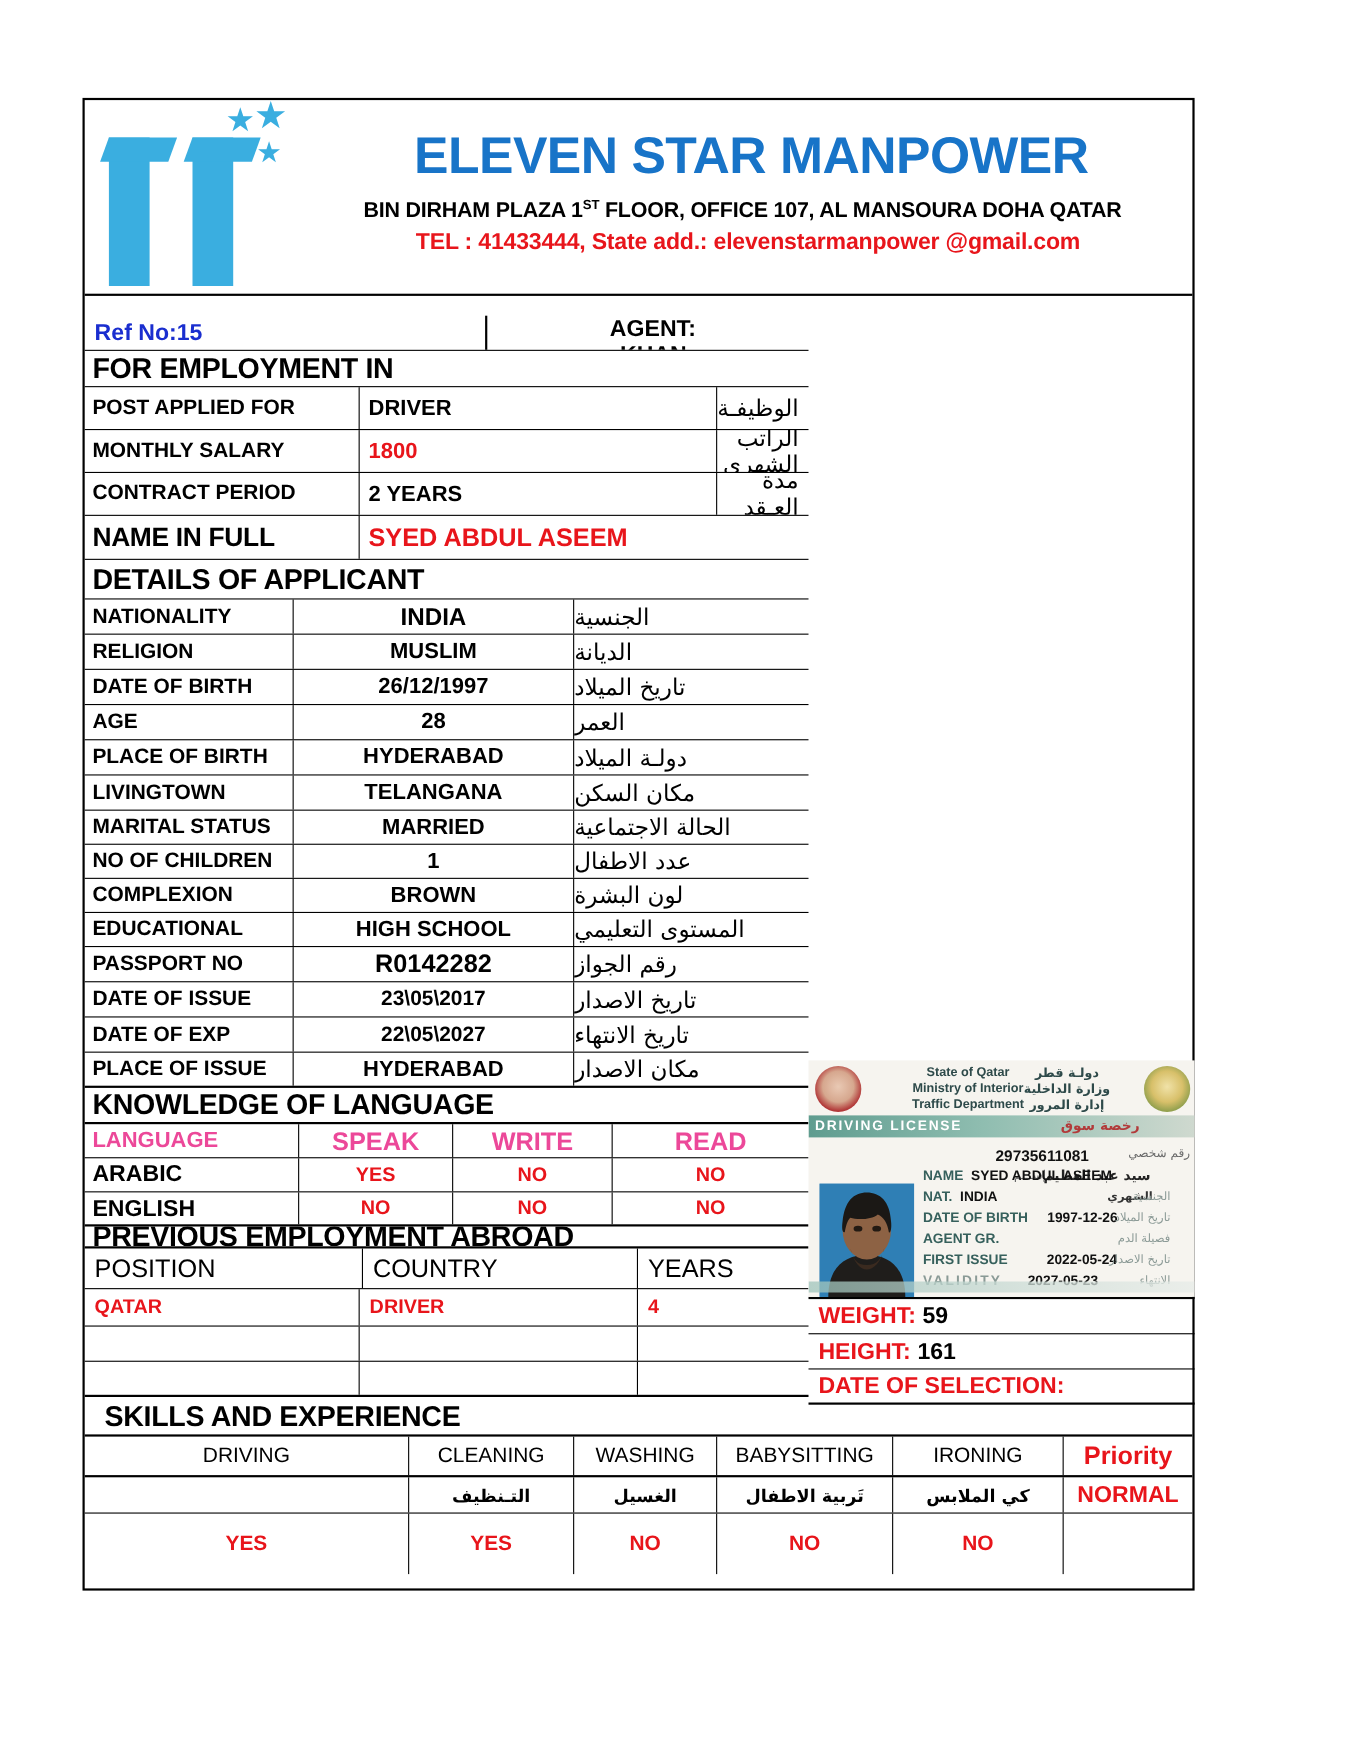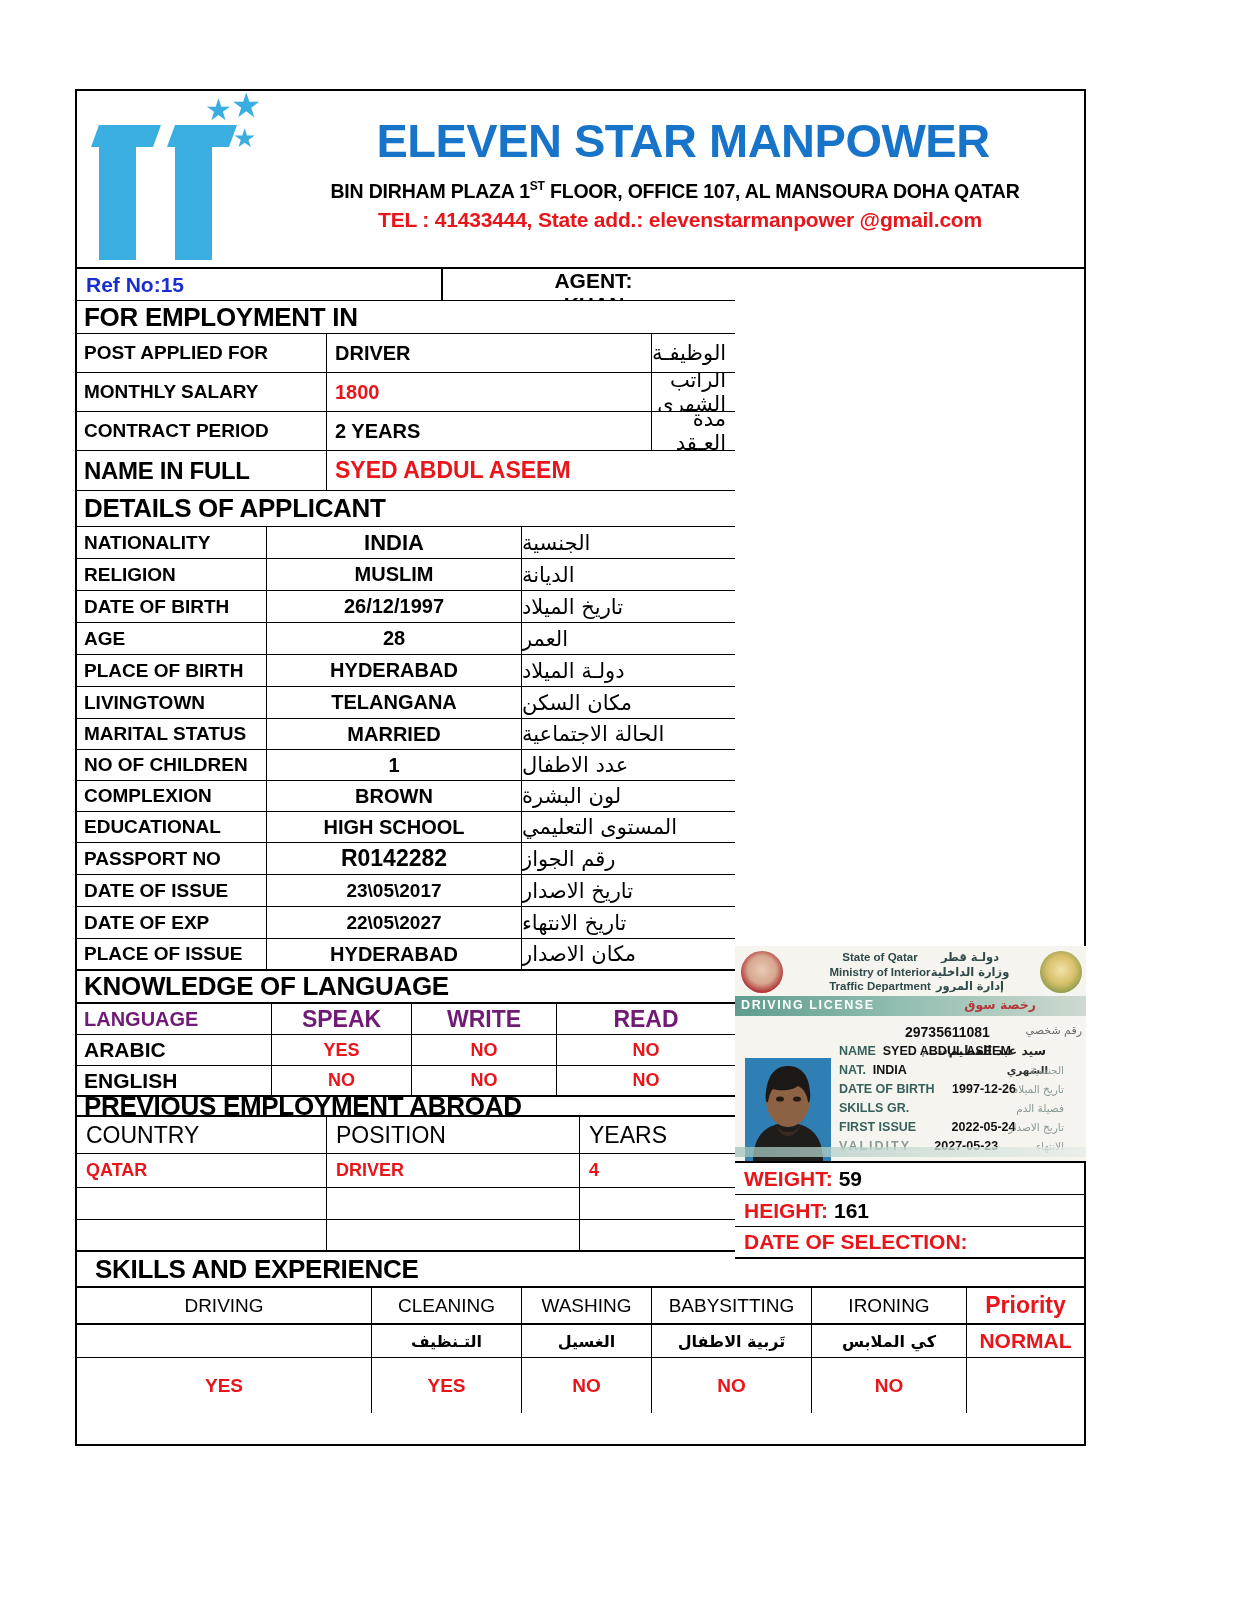--- a/index.html
+++ b/index.html
@@ -92,21 +92,21 @@
   .dl .frow{position:absolute;left:104px;font-size:12.5px;color:#36605c;font-weight:600;white-space:nowrap;}
   .dl .fval{font-weight:bold;color:#111;}
   .dl .arf{position:absolute;right:22px;font-size:10.5px;color:#8b9a96;direction:rtl;font-family:"DejaVu Sans",sans-serif;}
   .dl .vband{position:absolute;left:0;bottom:4px;width:351px;height:10px;
              background:linear-gradient(90deg,#9fc4bb 0%,#cfded8 60%,#e7ece8 100%);opacity:.75;}
 
   .whrow{display:flex;align-items:center;height:32px;box-sizing:border-box;}
   .whlbl{font-size:21px;font-weight:bold;color:#e8151b;padding-left:9px;}
   .whval{font-size:21px;font-weight:bold;color:#000;padding-left:6px;}
 
-  .lang-hd{font-size:20px;font-weight:bold;color:#701a75;}
+  .lang-hd{font-size:20px;font-weight:bold;color:#ec4899;}
   .lang-name{font-size:21px;font-weight:bold;color:#000;padding-left:7px;}
   .lang-v{font-size:18px;font-weight:bold;color:#e8151b;}
 
   .ctr{justify-content:center;}
   .emp-hd{font-size:23px;color:#000;padding-left:9px;}
   .emp-v{font-size:18px;font-weight:bold;color:#e8151b;padding-left:9px;}
 
   .sk-hd{font-size:19px;color:#000;}
   .sk-ar{font-size:16px;color:#000;direction:rtl;font-family:"DejaVu Sans",sans-serif;font-weight:bold;}
   .sk-v{font-size:19px;font-weight:bold;color:#e8151b;}
@@ -192,21 +192,21 @@
           <div class="arf" style="top:118px;right:38px;font-weight:bold;color:#333;">الشهري</div>
           <div class="arf" style="top:118px;">الجنسية</div>
 
           <div class="frow" style="top:136px;">
             <span>DATE OF BIRTH</span>
             <span class="fval" style="margin-left:14px;">1997-12-26</span>
           </div>
           <div class="arf" style="top:137px;">تاريخ الميلاد</div>
 
           <div class="frow" style="top:155px;">
-            <span>SKILLS GR.</span>
+            <span>AGENT GR.</span>
           </div>
           <div class="arf" style="top:156px;">فصيلة الدم</div>
 
           <div class="frow" style="top:174px;">
             <span>FIRST ISSUE</span>
             <span class="fval" style="margin-left:32px;">2022-05-24</span>
           </div>
           <div class="arf" style="top:175px;">تاريخ الاصدار</div>
 
           <div class="frow" style="top:193px;letter-spacing:2px;color:#8a9a96;">
@@ -226,21 +226,21 @@
             <span class="whlbl">HEIGHT:</span>
             <span class="whval">161</span>
           </div>
           <div class="whrow bb2">
             <span class="whlbl">DATE OF SELECTION:</span>
             <span class="whval"></span>
           </div>
         </div>
       </div>
 
-      <div style="width:658px;">
+      <div style="width:658px;margin-top:18px;">
 
         <div class="row bb" style="height:32px;">
           <div class="cell br2" style="width:366px;">
             <span class="refno">Ref No:15</span>
           </div>
           <div class="cell" style="width:292px;flex-direction:column;">
             <span class="agent">AGENT:</span>
             <span class="agent" style="padding-left:10px;">KHAN</span>
           </div>
         </div>
@@ -470,25 +470,25 @@
               <span class="lang-v">NO</span>
             </div>
         </div>
 
         <div class="row bb2" style="height:20px;">
           <div class="cell" style="width:658px;">
               <span class="sect">PREVIOUS EMPLOYMENT ABROAD</span>
             </div>
         </div>
         <div class="row bb" style="height:37px;">
-          <div class="cell br" style="width:250px;">
-              <span class="emp-hd">COUNTRY</span>
-            </div>
           <div class="cell br" style="width:253px;">
               <span class="emp-hd">POSITION</span>
+            </div>
+          <div class="cell br" style="width:250px;">
+              <span class="emp-hd">COUNTRY</span>
             </div>
           <div class="cell" style="width:155px;">
               <span class="emp-hd">YEARS</span>
             </div>
         </div>
         <div class="row bb" style="height:34px;">
           <div class="cell br" style="width:250px;">
               <span class="emp-v">QATAR</span>
             </div>
           <div class="cell br" style="width:253px;">

